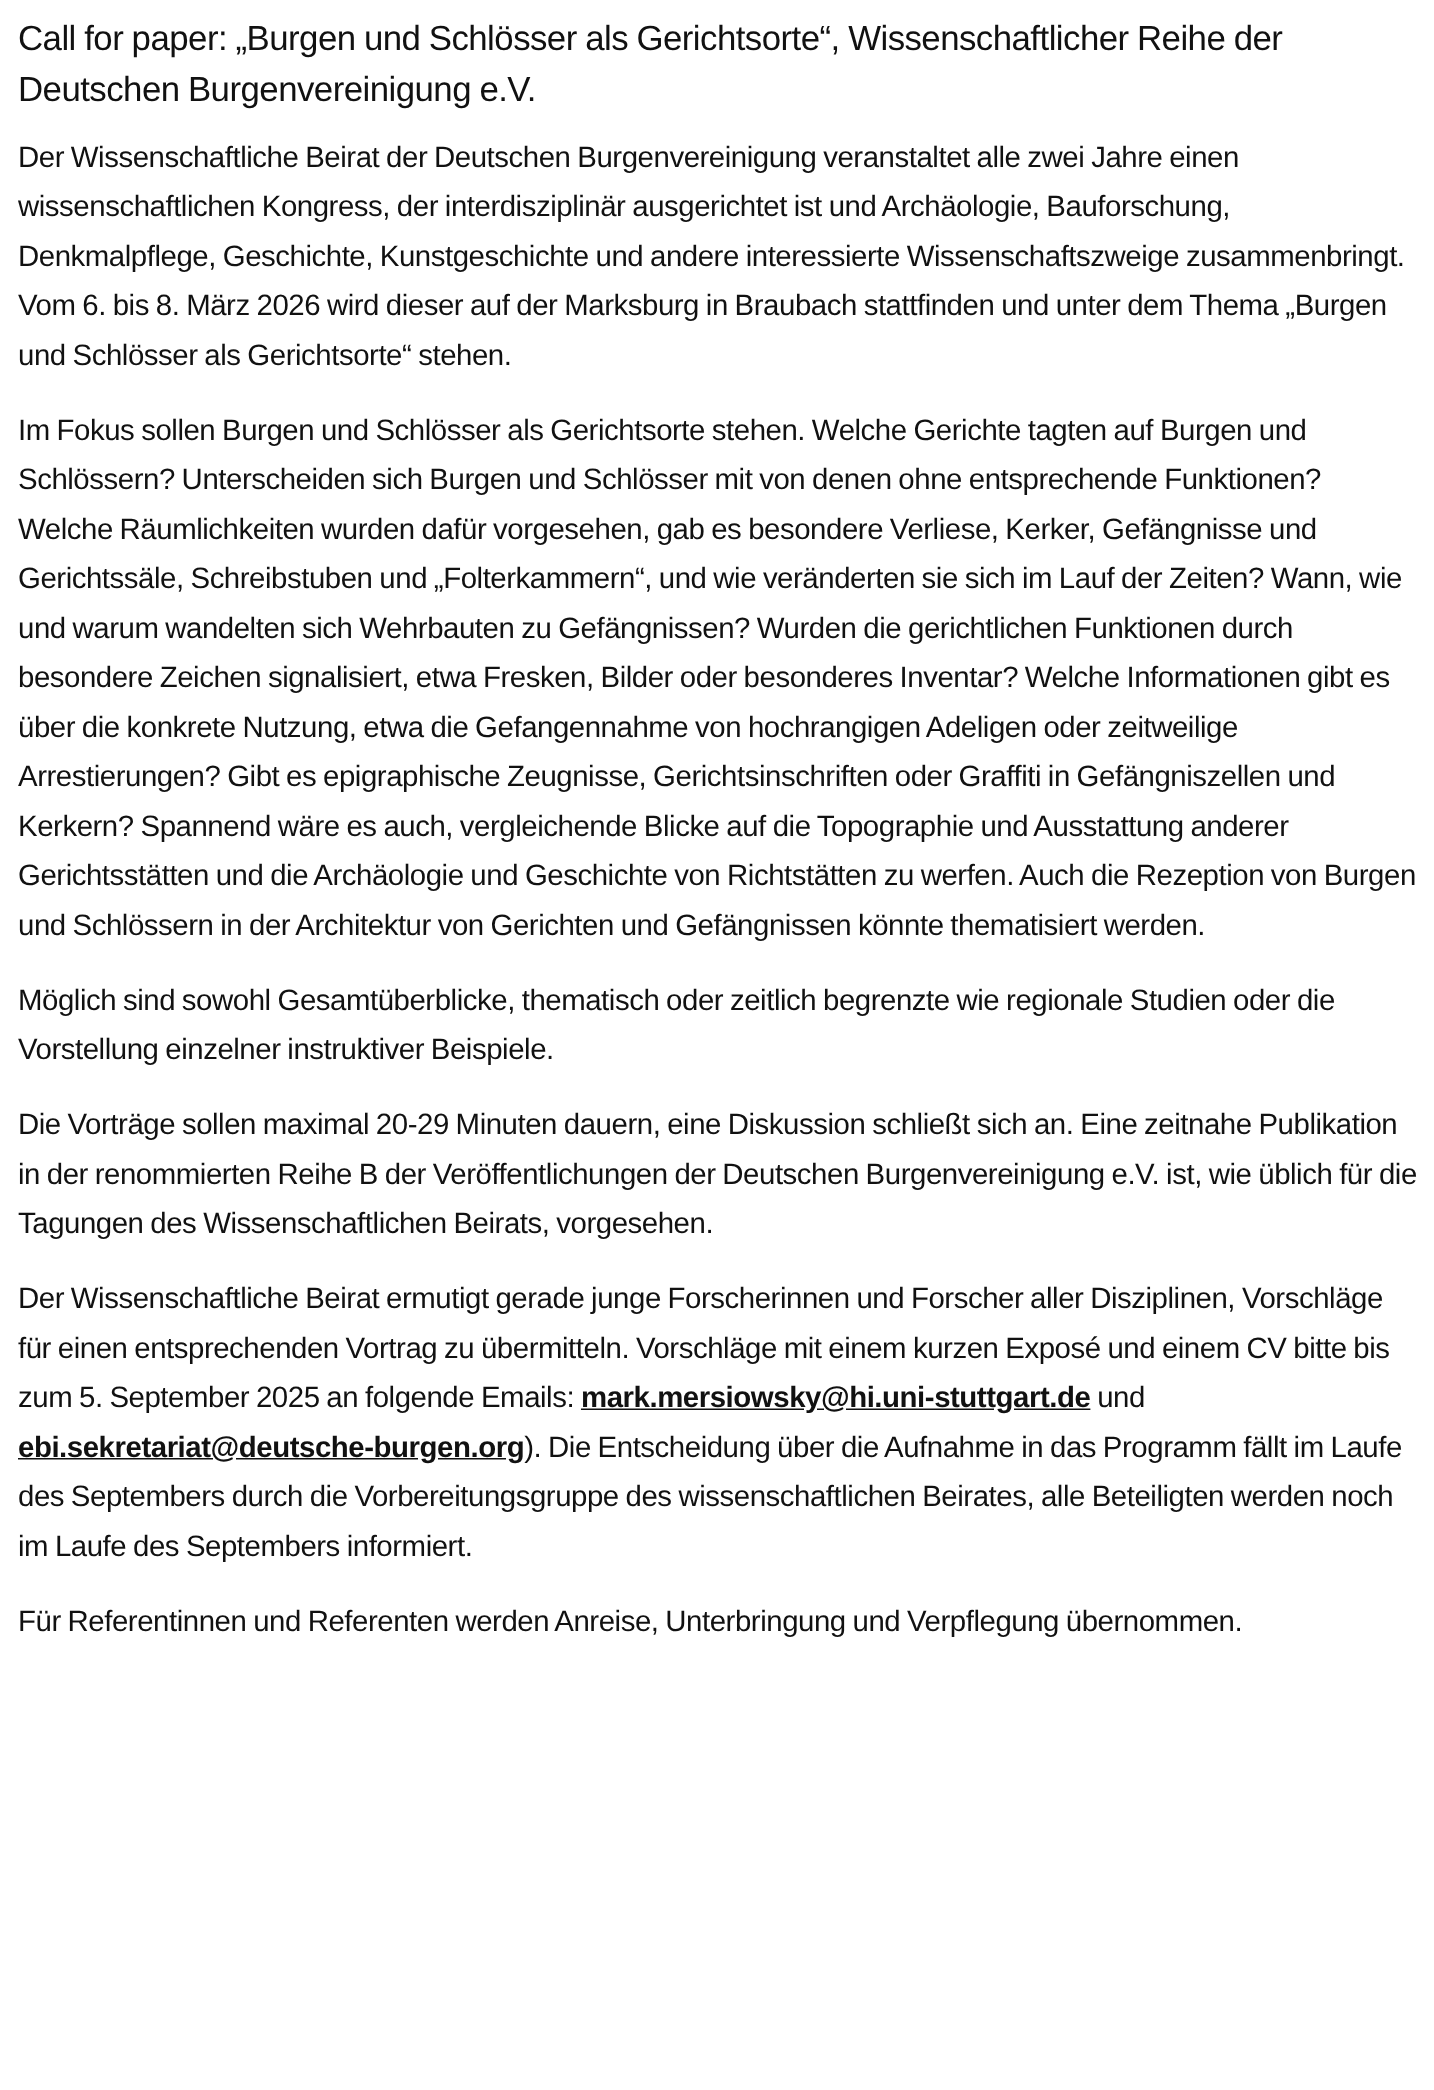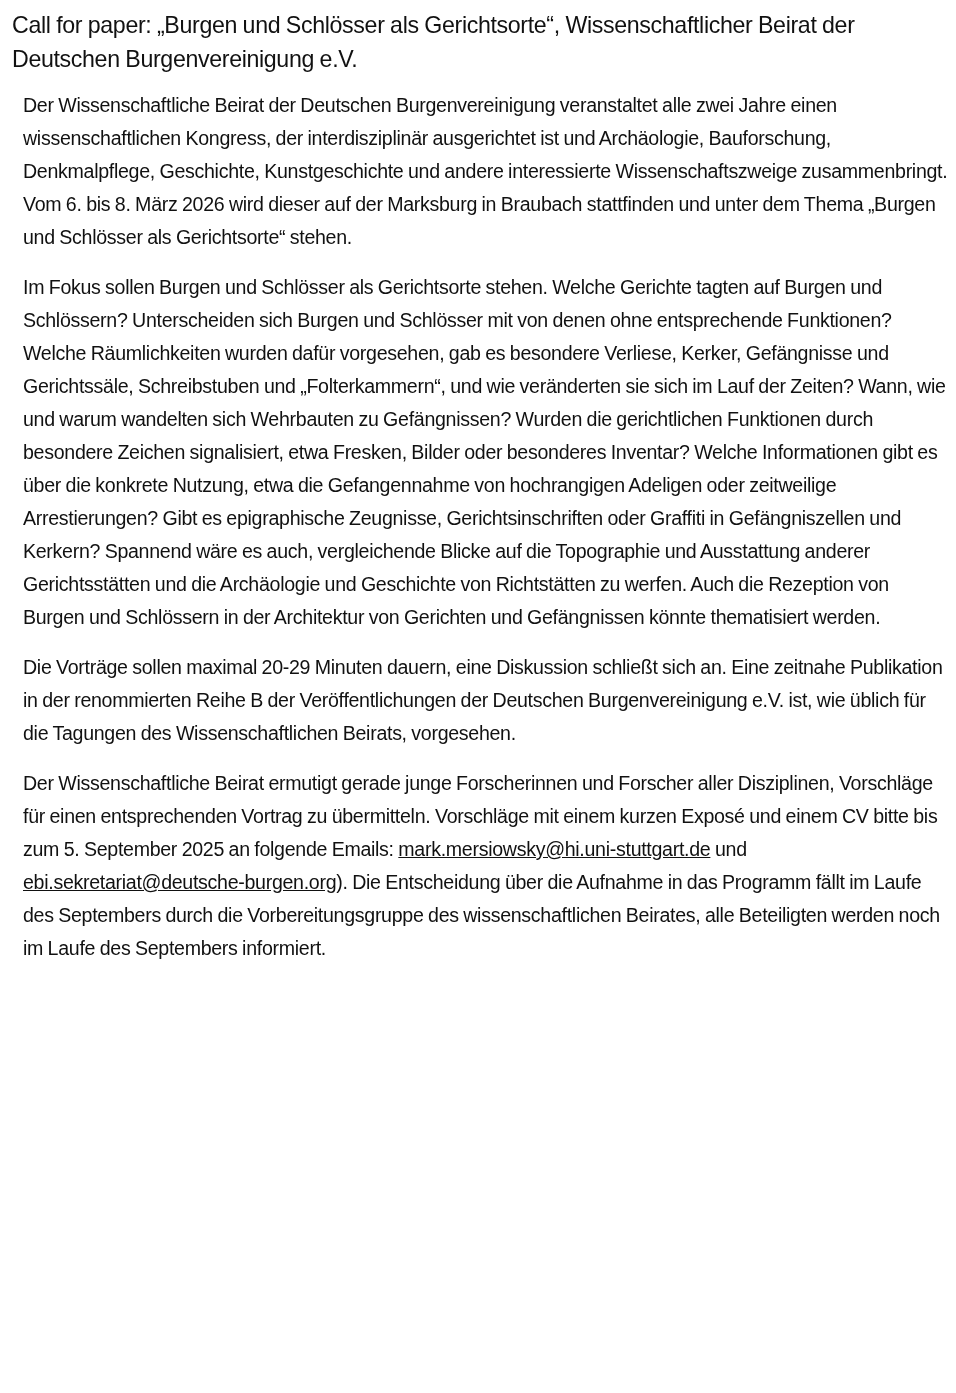--- a/index.html
+++ b/index.html
@@ -21,36 +21,39 @@
     }
     .title {
       font-size: 23.2px;
       line-height: 34px;
       margin: 0 0 13px 0;
       font-weight: normal;
       letter-spacing: -0.35px;
       word-spacing: -0.5px;
     }
     p {
-      margin: 0 0 17px 11px;
+      margin: 0 0 17px 0;
       font-size: 19.6px;
       line-height: 33px;
       letter-spacing: -0.3px;
       word-spacing: -0.6px;
     }
     a.mail {
       color: #111111;
       text-decoration: underline;
+      font-weight: bold;
     }
   </style>
 </head>
 <body>
 
 <div class="doc">
-  <h1 class="title">Call for paper: „Burgen und Schlösser als Gerichtsorte“, Wissenschaftlicher Beirat der Deutschen Burgenvereinigung e.V.</h1>
+  <h1 class="title">Call for paper: „Burgen und Schlösser als Gerichtsorte“, Wissenschaftlicher Reihe der Deutschen Burgenvereinigung e.V.</h1>
 
   <p>Der Wissenschaftliche Beirat der Deutschen Burgenvereinigung veranstaltet alle zwei Jahre einen wissenschaftlichen Kongress, der interdisziplinär ausgerichtet ist und Archäologie, Bauforschung, Denkmalpflege, Geschichte, Kunstgeschichte und andere interessierte Wissenschaftszweige zusammenbringt. Vom 6. bis 8. März 2026 wird dieser auf der Marksburg in Braubach stattfinden und unter dem Thema „Burgen und Schlösser als Gerichtsorte“ stehen.</p>
   <p>Im Fokus sollen Burgen und Schlösser als Gerichtsorte stehen. Welche Gerichte tagten auf Burgen und Schlössern? Unterscheiden sich Burgen und Schlösser mit von denen ohne entsprechende Funktionen? Welche Räumlichkeiten wurden dafür vorgesehen, gab es besondere Verliese, Kerker, Gefängnisse und Gerichtssäle, Schreibstuben und „Folterkammern“, und wie veränderten sie sich im Lauf der Zeiten? Wann, wie und warum wandelten sich Wehrbauten zu Gefängnissen? Wurden die gerichtlichen Funktionen durch besondere Zeichen signalisiert, etwa Fresken, Bilder oder besonderes Inventar? Welche Informationen gibt es über die konkrete Nutzung, etwa die Gefangennahme von hochrangigen Adeligen oder zeitweilige Arrestierungen? Gibt es epigraphische Zeugnisse, Gerichtsinschriften oder Graffiti in Gefängniszellen und Kerkern? Spannend wäre es auch, vergleichende Blicke auf die Topographie und Ausstattung anderer Gerichtsstätten und die Archäologie und Geschichte von Richtstätten zu werfen. Auch die Rezeption von Burgen und Schlössern in der Architektur von Gerichten und Gefängnissen könnte thematisiert werden.</p>
+  <p>Möglich sind sowohl Gesamtüberblicke, thematisch oder zeitlich begrenzte wie regionale Studien oder die Vorstellung einzelner instruktiver Beispiele.</p>
   <p>Die Vorträge sollen maximal 20-29 Minuten dauern, eine Diskussion schließt sich an. Eine zeitnahe Publikation in der renommierten Reihe B der Veröffentlichungen der Deutschen Burgenvereinigung e.V. ist, wie üblich für die Tagungen des Wissenschaftlichen Beirats, vorgesehen.</p>
 
   <p><span>Der Wissenschaftliche Beirat ermutigt gerade junge Forscherinnen und Forscher aller Disziplinen, Vorschläge für einen entsprechenden Vortrag zu übermitteln. Vorschläge mit einem kurzen Exposé und einem CV bitte bis zum 5. September 2025 an folgende Emails: </span><a class="mail" href="mailto:mark.mersiowsky@hi.uni-stuttgart.de">mark.mersiowsky@hi.uni-stuttgart.de</a><span> und </span><a class="mail" href="mailto:ebi.sekretariat@deutsche-burgen.org">ebi.sekretariat@deutsche-burgen.org</a><span>). Die Entscheidung über die Aufnahme in das Programm fällt im Laufe des Septembers durch die Vorbereitungsgruppe des wissenschaftlichen Beirates, alle Beteiligten werden noch im Laufe des Septembers informiert.</span></p>
 
+  <p>Für Referentinnen und Referenten werden Anreise, Unterbringung und Verpflegung übernommen.</p>
 </div>
 
 </body></html>

